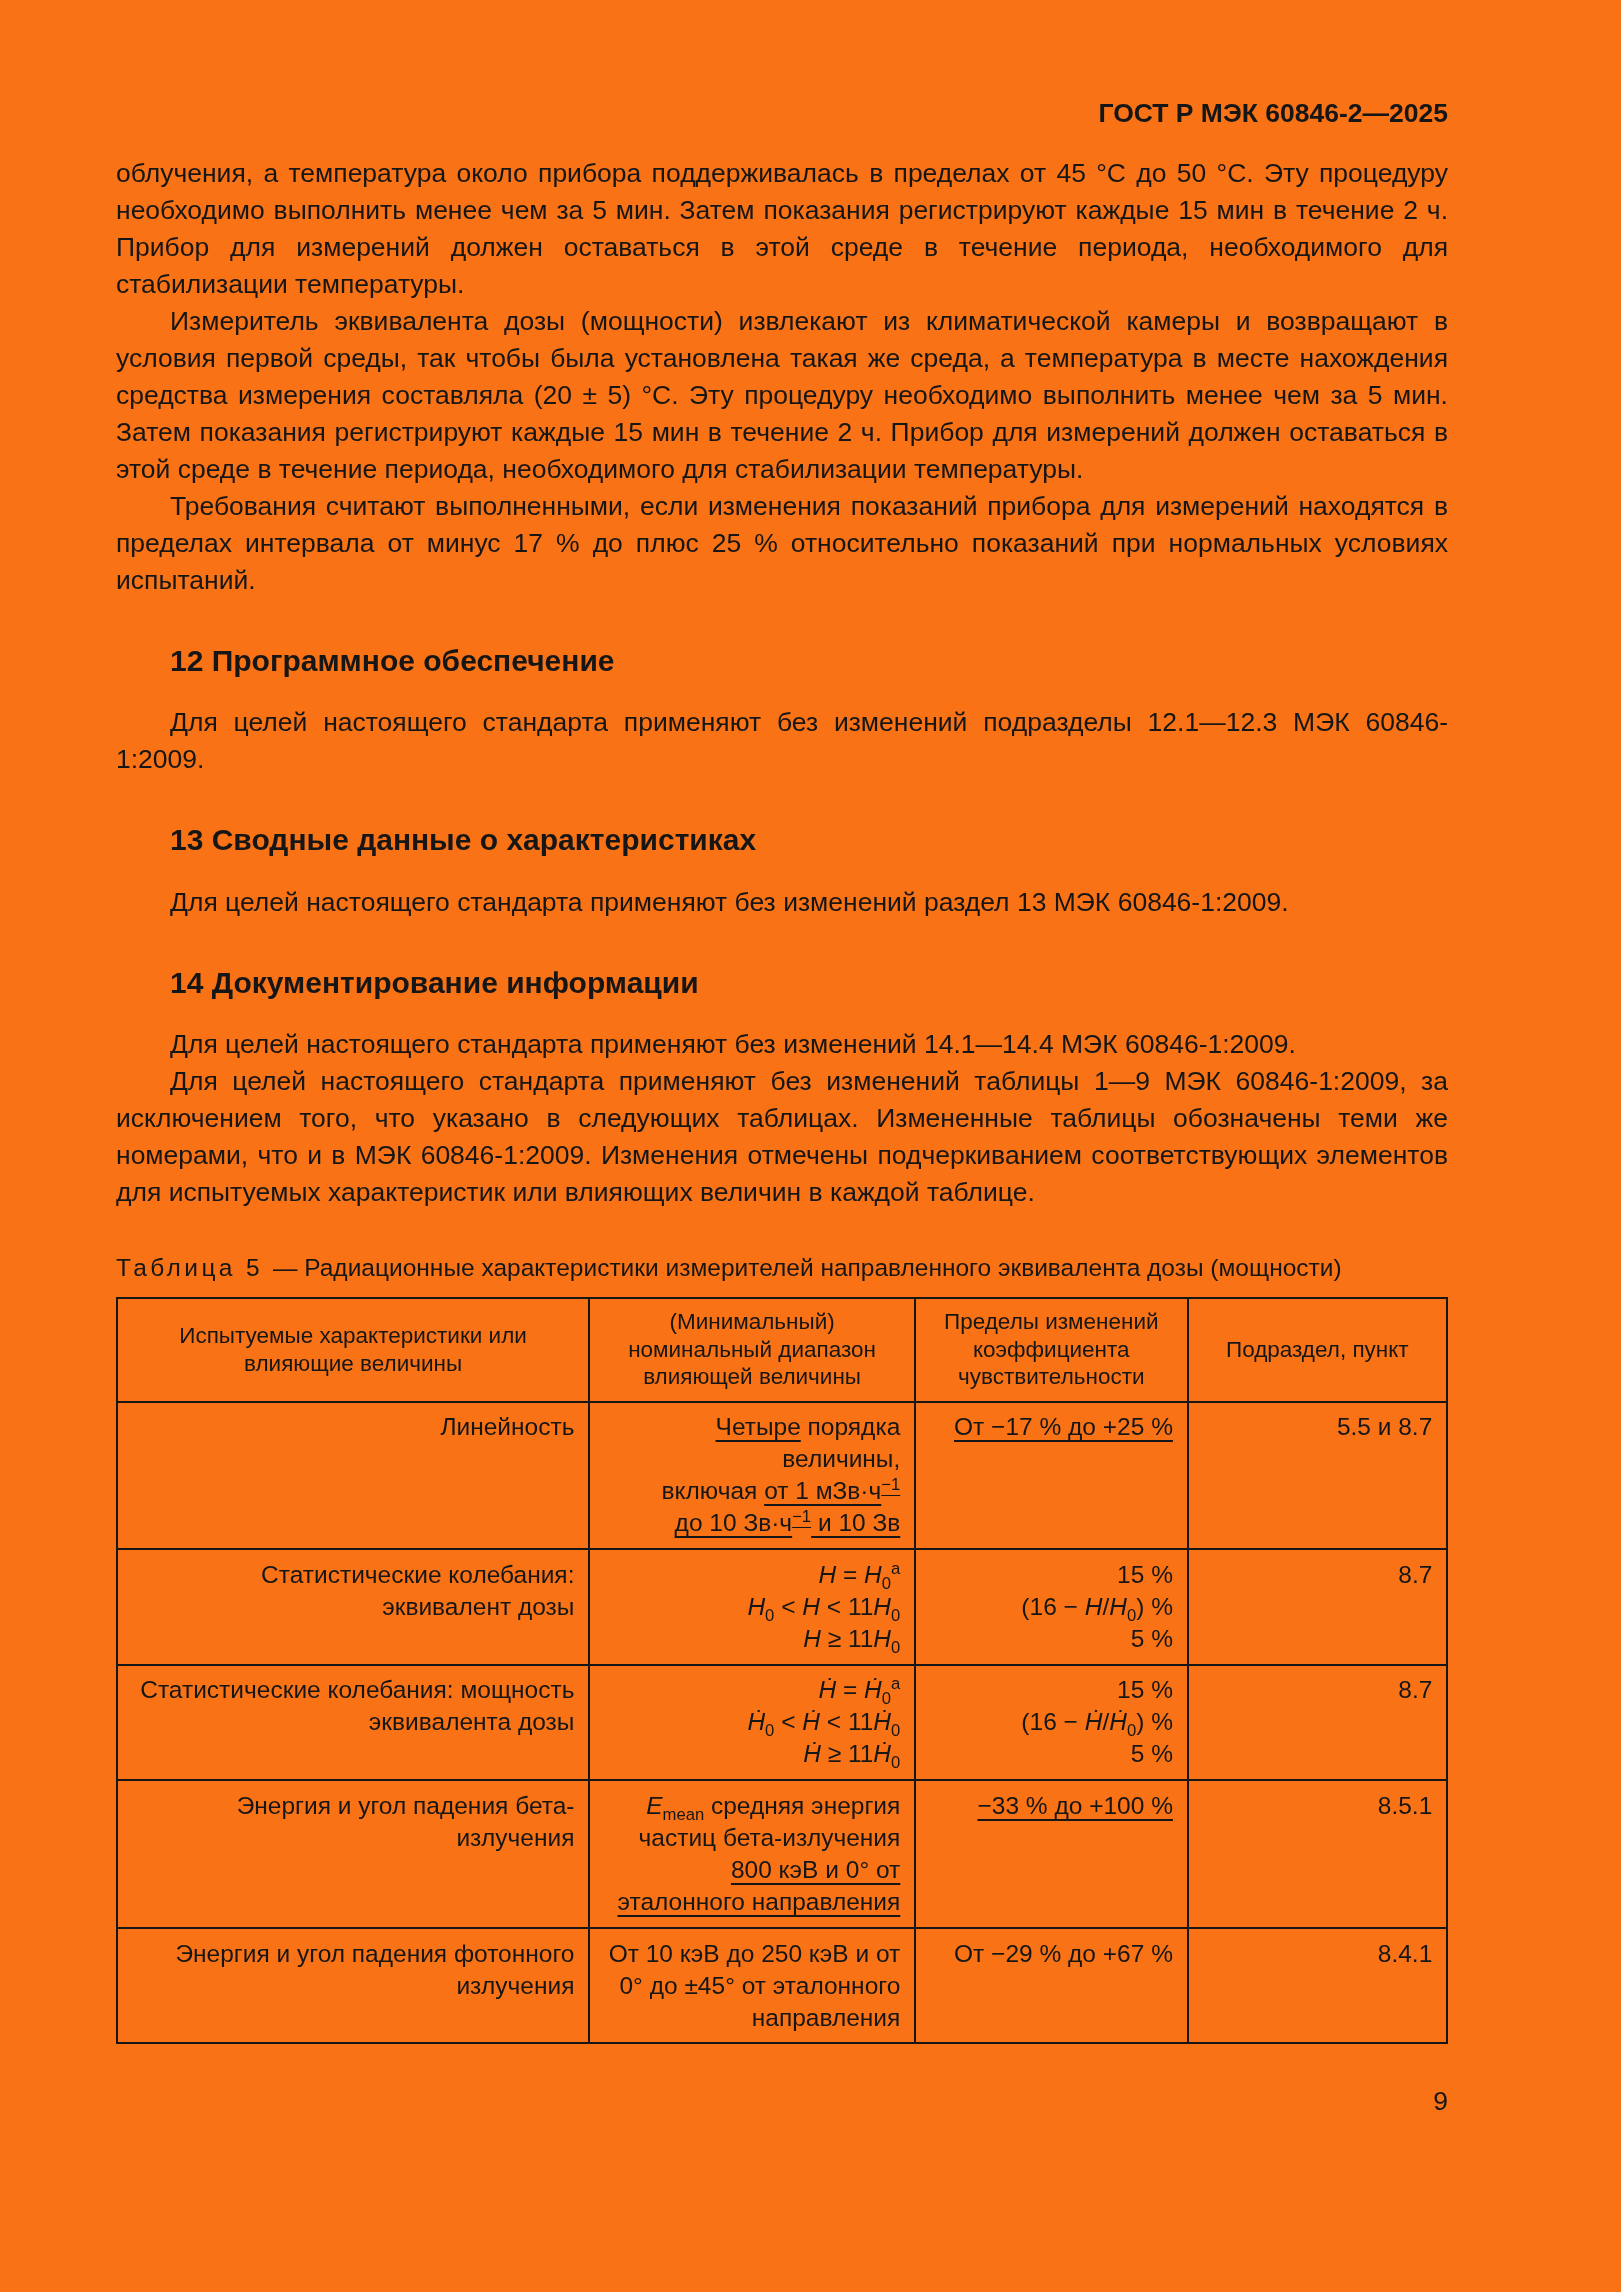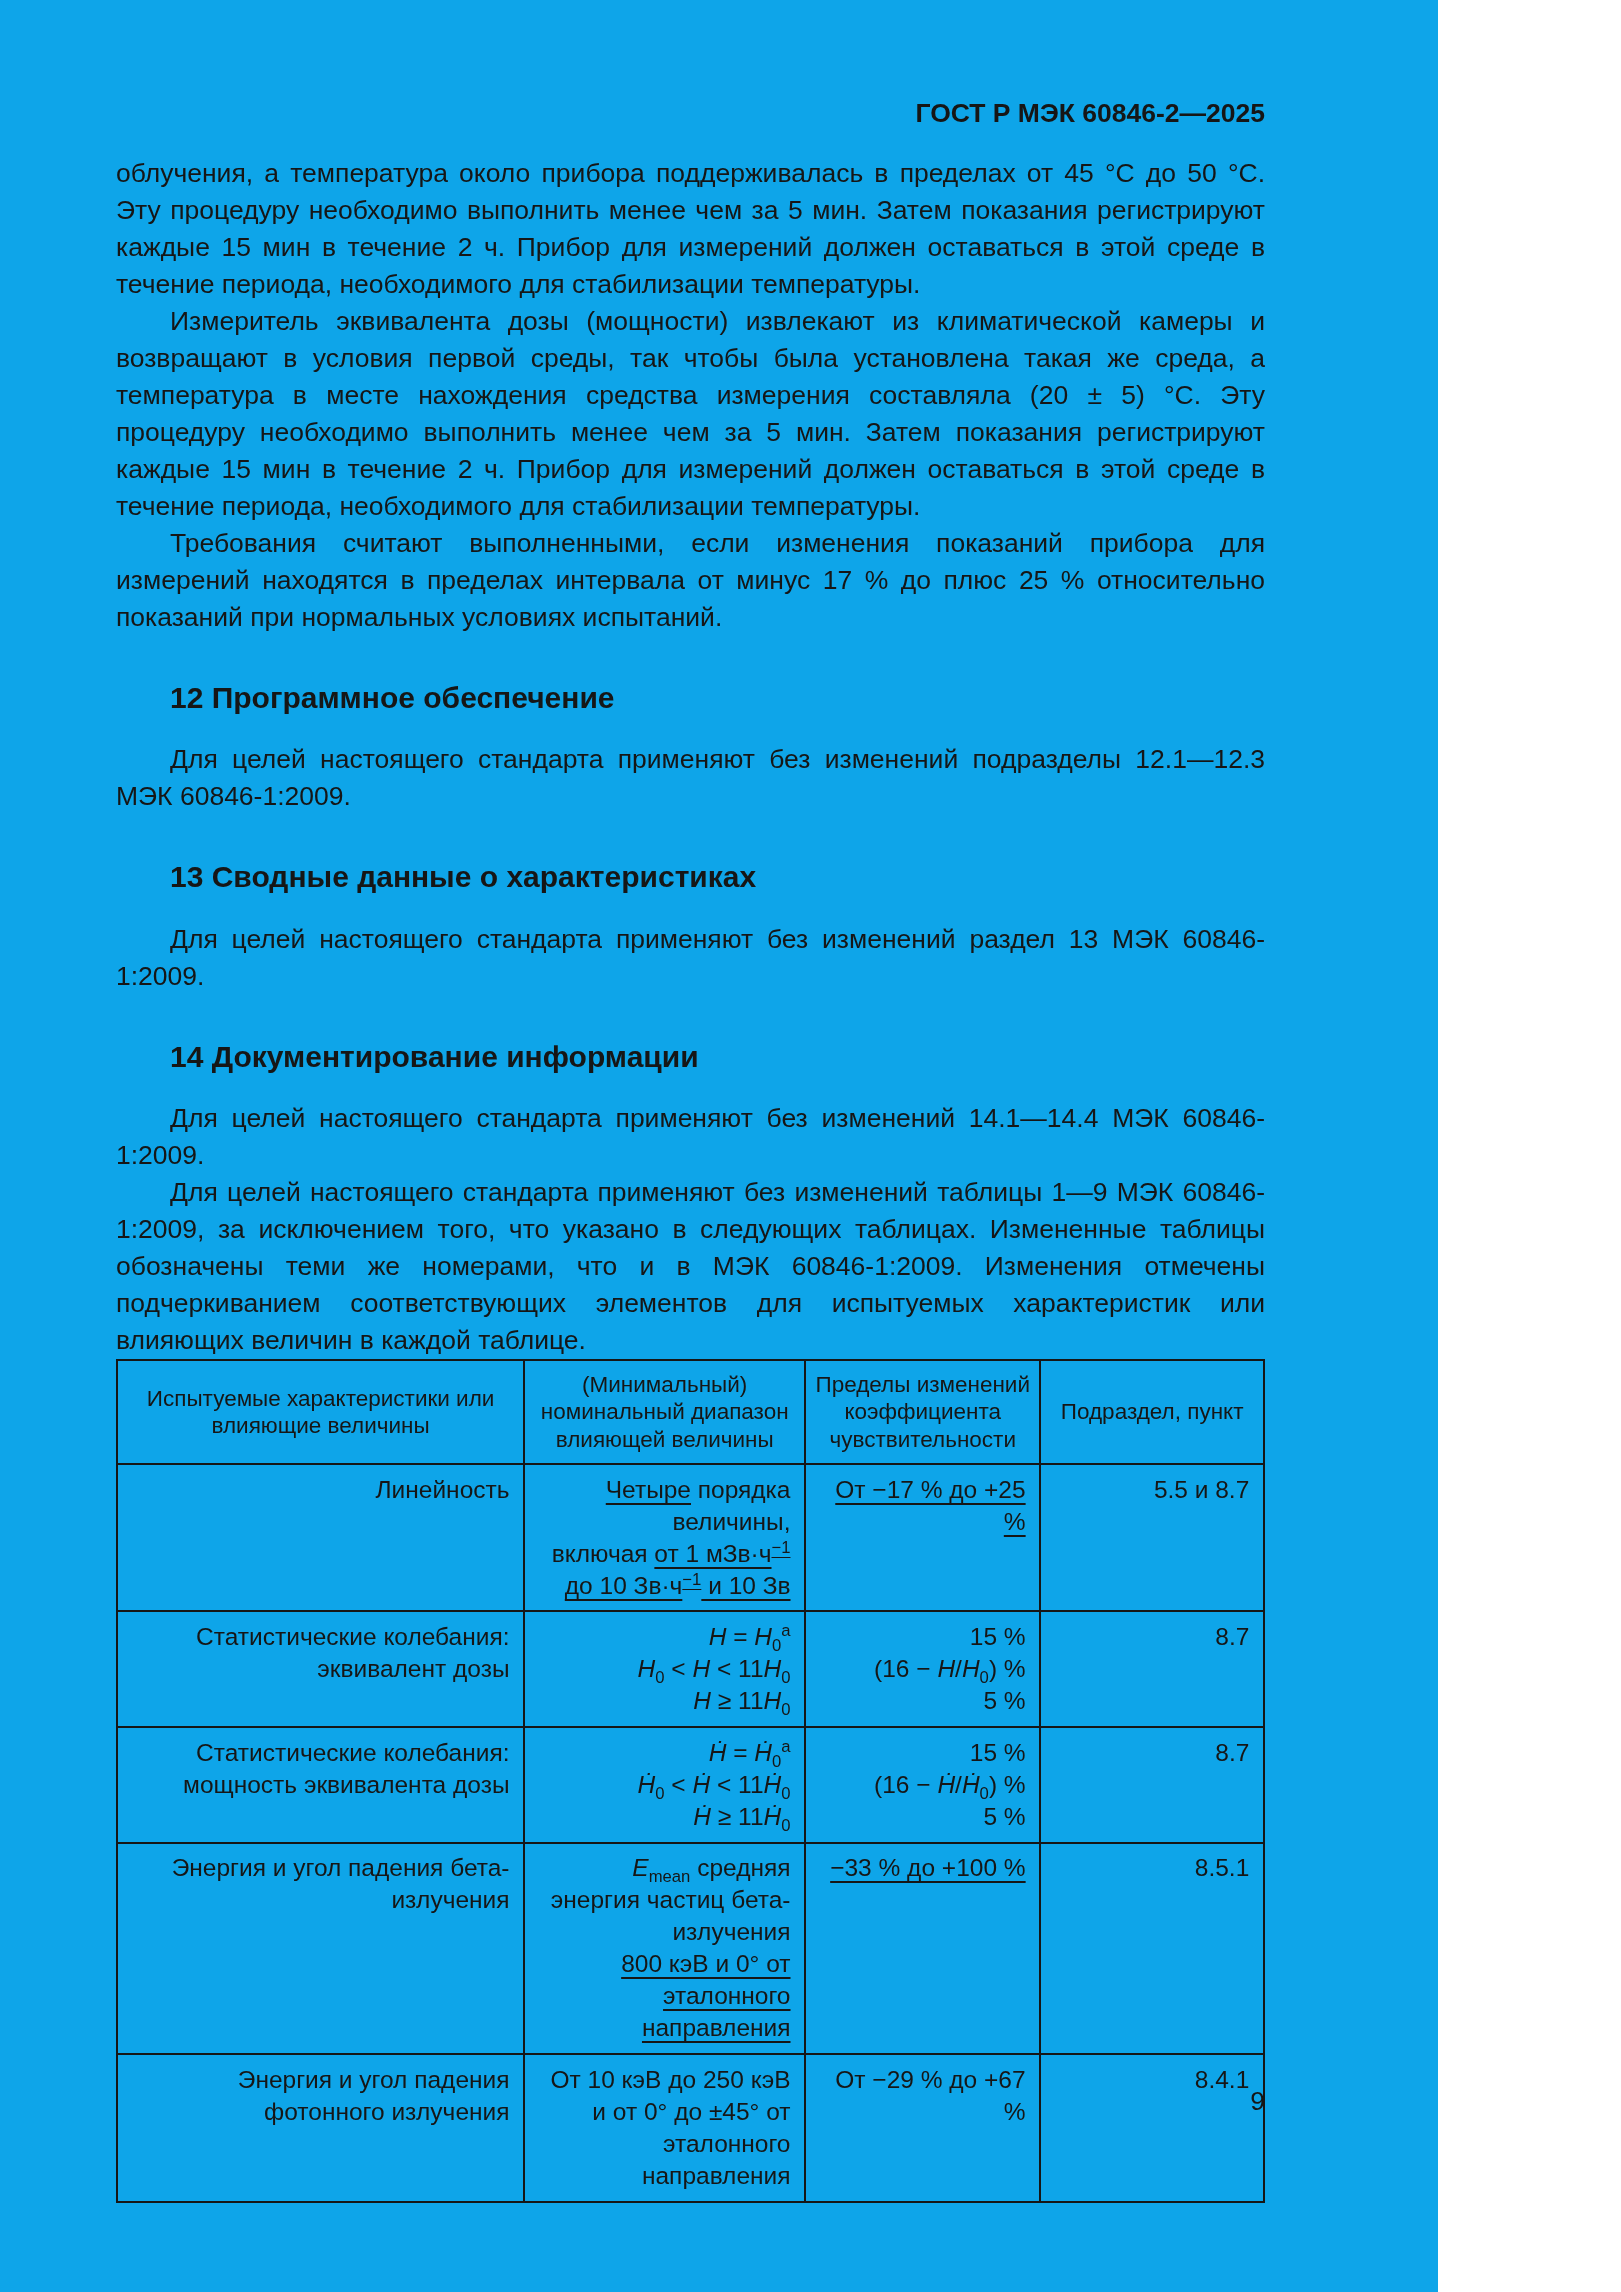--- a/index.html
+++ b/index.html
@@ -1,20 +1,20 @@
 <!DOCTYPE html>
 <html lang="ru"><head>
 <meta charset="utf-8">
 <style>
   html, body { margin:0; padding:0; background:#ffffff; }
   .page {
     position:relative;
-    width:1438px; height:2293px;
+    width:1621px; height:2293px;
     box-sizing:border-box;
-    background:#0ea5e9;
+    background:#f97316;
     color:#161616;
     font-family:"Liberation Sans", sans-serif;
     font-size:26.5px;
     padding:98px 173px 8px 116px;
     overflow:hidden;
   }
   .header {
     text-align:right;
     font-weight:bold;
     font-size:26.5px;
@@ -93,20 +93,23 @@
   <h2>12 Программное обеспечение</h2>
   <p>Для целей настоящего стандарта применяют без изменений подразделы 12.1—12.3 МЭК 60846-1:2009.</p>
 
   <h2>13 Сводные данные о характеристиках</h2>
   <p>Для целей настоящего стандарта применяют без изменений раздел 13 МЭК 60846-1:2009.</p>
 
   <h2>14 Документирование информации</h2>
   <p>Для целей настоящего стандарта применяют без изменений 14.1—14.4 МЭК 60846-1:2009.</p>
   <p>Для целей настоящего стандарта применяют без изменений таблицы 1—9 МЭК 60846-1:2009, за исключением того, что указано в следующих таблицах. Измененные таблицы обозначены теми же номерами, что и в МЭК 60846-1:2009. Изменения отмечены подчеркиванием соответствующих элементов для испытуемых характеристик или влияющих величин в каждой таблице.</p>
 
+  <p class="table-caption">
+    <span class="caption-label">Таблица 5</span><span>— Радиационные характеристики измерителей направленного эквивалента дозы (мощности)</span>
+  </p>
 
   <table>
     <colgroup>
       <col style="width:35.5%">
       <col style="width:24.5%">
       <col style="width:20.5%">
       <col style="width:19.5%">
     </colgroup>
     <thead>
       <tr>

